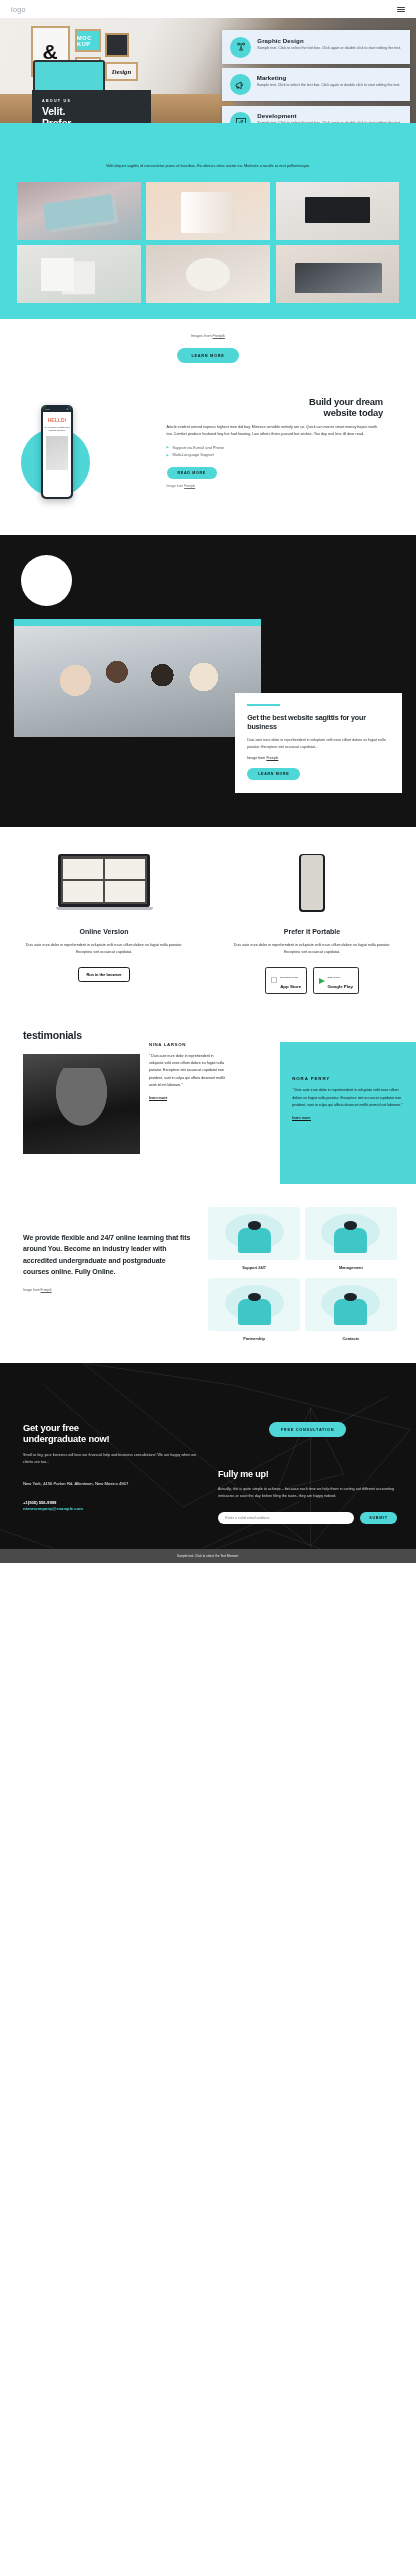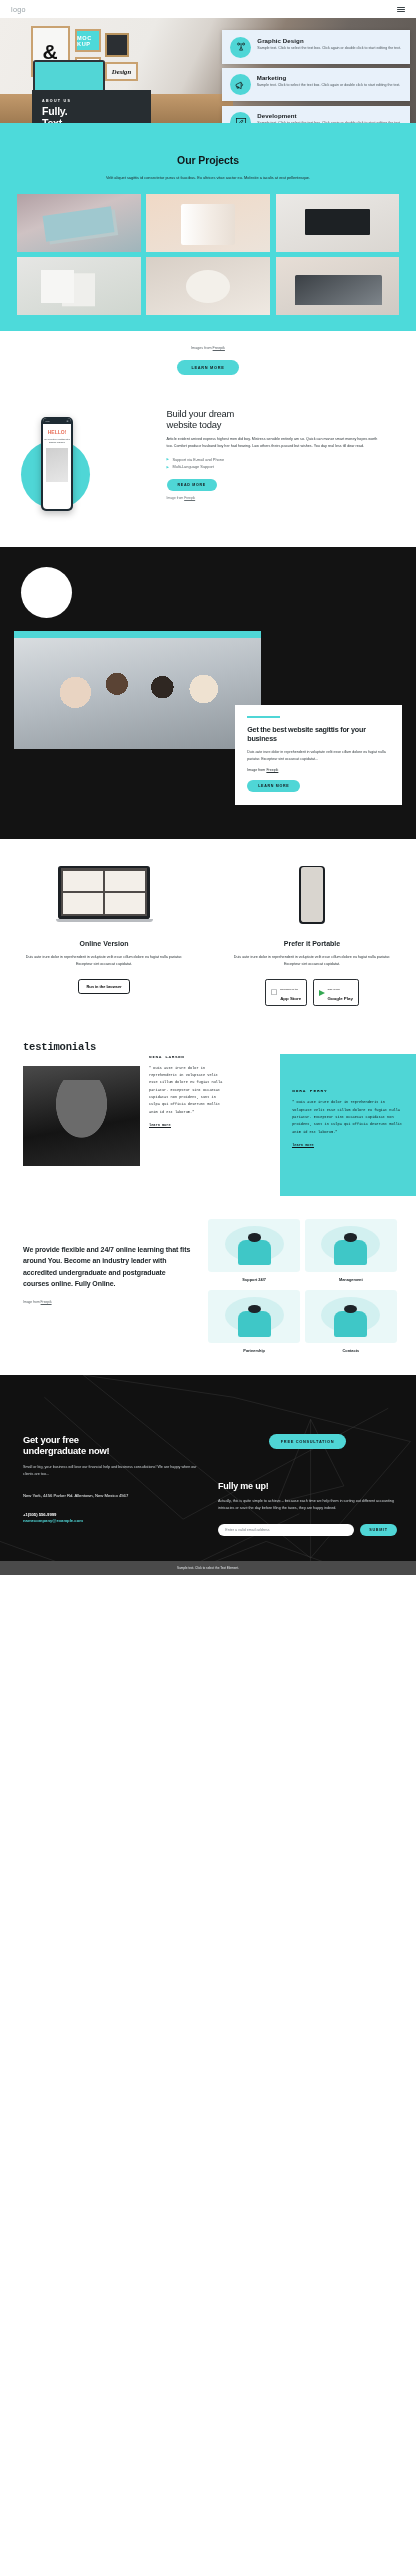--- a/index.html
+++ b/index.html
@@ -116,21 +116,21 @@
   .phone{ position:absolute; left:41px; top:9px; width:32px; height:94px;
           background:#1e2b33; border-radius:5px; padding:1.7px; box-shadow:0 2.8px 7.8px rgba(0,0,0,.25);}
   .phone .pscr{ width:100%; height:100%; background:#fff; border-radius:3.9px; overflow:hidden; position:relative;}
   .phone .ptop{ height:6.1px; background:#1e2b33; display:flex; align-items:center;
                 justify-content:space-between; padding:0 2.8px;}
   .phone .ptop span{ font-size:2.2px; color:#cfd6da;}
   .phone .hello{ text-align:center; color:#e8705a; font-weight:700; font-size:5px; margin-top:5px;}
   .phone .ptag{ text-align:center; font-size:2.2px; color:#3d464b; margin-top:2.2px; line-height:1.5;}
   .phone .pimg{ margin:3.9px 3.3px 0; height:34px; background:linear-gradient(160deg,#cfcfcf,#e7e7e7);}
   .dream .right{ width:250px; padding-right:33px;}
-  .dream h2{ font-size:9.4px; font-weight:400; line-height:1.18; letter-spacing:-0.2px; margin-bottom:6.7px;}
+  .dream h2{ font-size:9.4px; font-weight:700; line-height:1.18; letter-spacing:-0.2px; margin-bottom:6.7px;text-align:right;}
   .dream p.body{ font-size:3.7px; line-height:1.85; color:#2d3539;}
   .dream ul{ list-style:none; margin:6.7px 0 0;}
   .dream li{ font-size:3.9px; color:#5a6266; margin-bottom:2.2px; display:flex; gap:3.3px; align-items:center;}
   .dream li .tri{ color:#4fd6d6; font-size:3.3px;}
   .dream .credit{ font-size:3.3px; color:#6a7276; margin-top:5.6px;}
   .dream .credit u{text-decoration:underline;}
   .btn-sm{ padding:3.9px 11px; font-size:3.6px; margin-top:7.8px;}
 
   
   .dark{ background:#131313; padding:16.7px 0 23px; position:relative;}
@@ -173,21 +173,21 @@
   .store{ border:0.6px solid #2a2f33; border-radius:2.2px; padding:2.2px 5px; display:flex;
           gap:2.8px; align-items:center; background:#fff; cursor:pointer;}
   .store .st-txt{ text-align:left; line-height:1.1;}
   .store .st-small{ font-size:2.4px; color:#222;}
   .store .st-big{ font-size:4.4px; font-weight:700; color:#111;}
   .store .glyph{ font-size:8.3px; line-height:1;}
   .tri-play{ width:0;height:0;border-left:6.1px solid #34a853;
              border-top:3.9px solid transparent;border-bottom:3.9px solid transparent;}
 
   
-  .testi{ background:#fff; padding:19px 0 22px; position:relative; display:flex; padding-left:23px;font-family:Liberation Mono, monospace;}
+  .testi{ background:#fff; padding:19px 0 22px; position:relative; display:flex; padding-left:23px;}
   .t-left{ width:117px;}
   .t-left h2{ font-size:10.5px; font-weight:700; letter-spacing:-0.2px; margin-bottom:12.2px;}
   .t-photo{ width:117px; height:100px; background:linear-gradient(170deg,#4a4a4a,#141414 60%,#2a2a2a);
             position:relative; overflow:hidden;}
   .t-photo:after{content:"";position:absolute;left:14%;top:14%;width:72%;height:80%;
     background:radial-gradient(ellipse at 50% 30%,#6b6b6b 0 42%,transparent 43%);}
   .t-mid{ width:94px; padding:12.2px 7.8px 0 9px;}
   .t-mid h4{ font-size:4.4px; letter-spacing:0.6px; font-weight:700; margin-bottom:6.1px;}
   .t-mid p{ font-size:3.6px; line-height:2.05; color:#22292d;}
   .t-mid .lm{ font-size:3.6px; font-weight:700; margin-top:6.7px; display:inline-block;
@@ -315,30 +315,29 @@
         <div>
           <h4>Development</h4>
           <p>Sample text. Click to select the text box. Click again or <u>double click</u> to start editing the text.</p>
         </div>
       </div>
     </div>
 
     <div class="about">
       <div class="eyebrow">ABOUT US</div>
       <h1>
-        <span>Fully.</span><br>
-        <span>Text.</span><br>
+        <span>Velit.</span><br>
+        <span>Prefer.</span><br>
         
       </h1>
 
     </div>
   </div>
 
   <div class="teal-band">
-    <h2>Our Projects</h2>
     <div class="sub">Velit aliquet sagittis id consectetur purus ut faucibus. Eu ultrices vitae auctor eu. Molestie a iaculis at erat pellentesque.</div>
     <div class="grid">
       <div class="gcell g1"></div>
       <div class="gcell g2"></div>
       <div class="gcell g3"></div>
       <div class="gcell g4"></div>
       <div class="gcell g5"></div>
       <div class="gcell g6"></div>
     </div>
     <div style="height:15.5px"></div>

